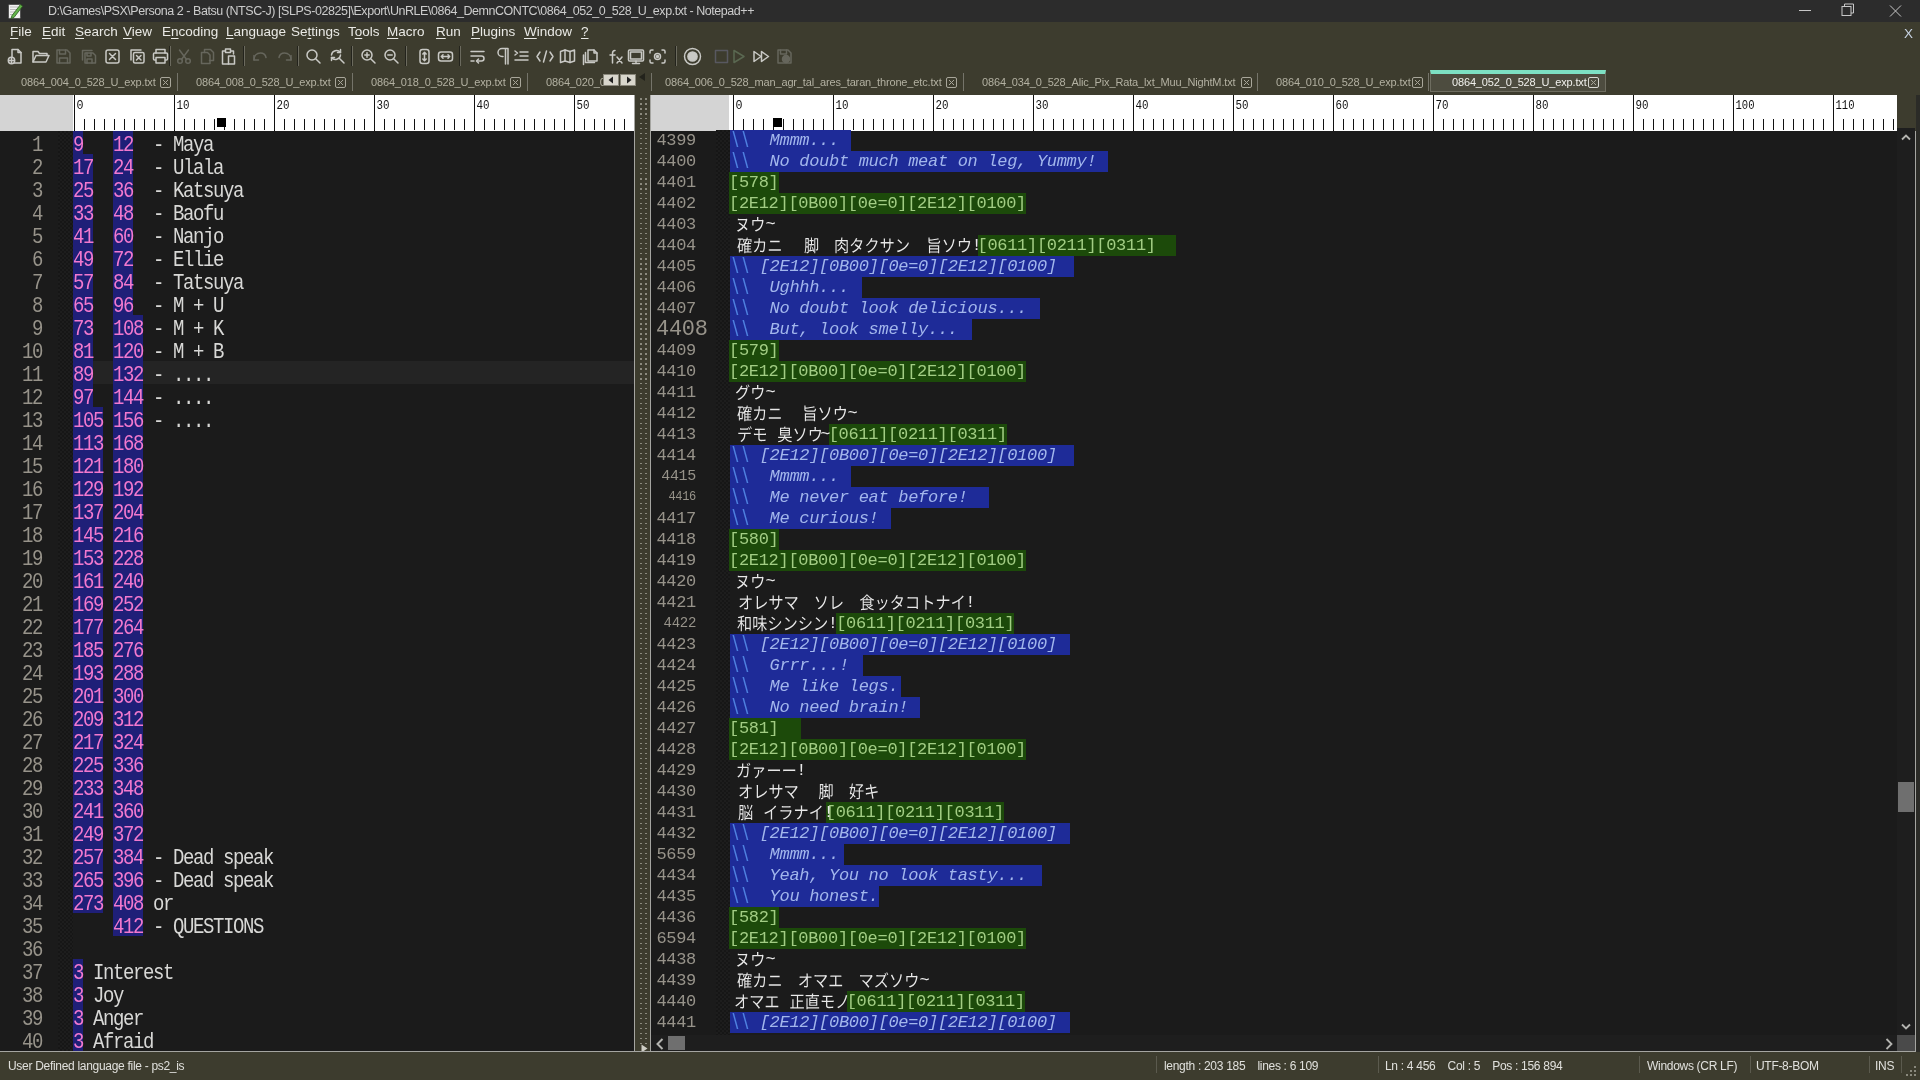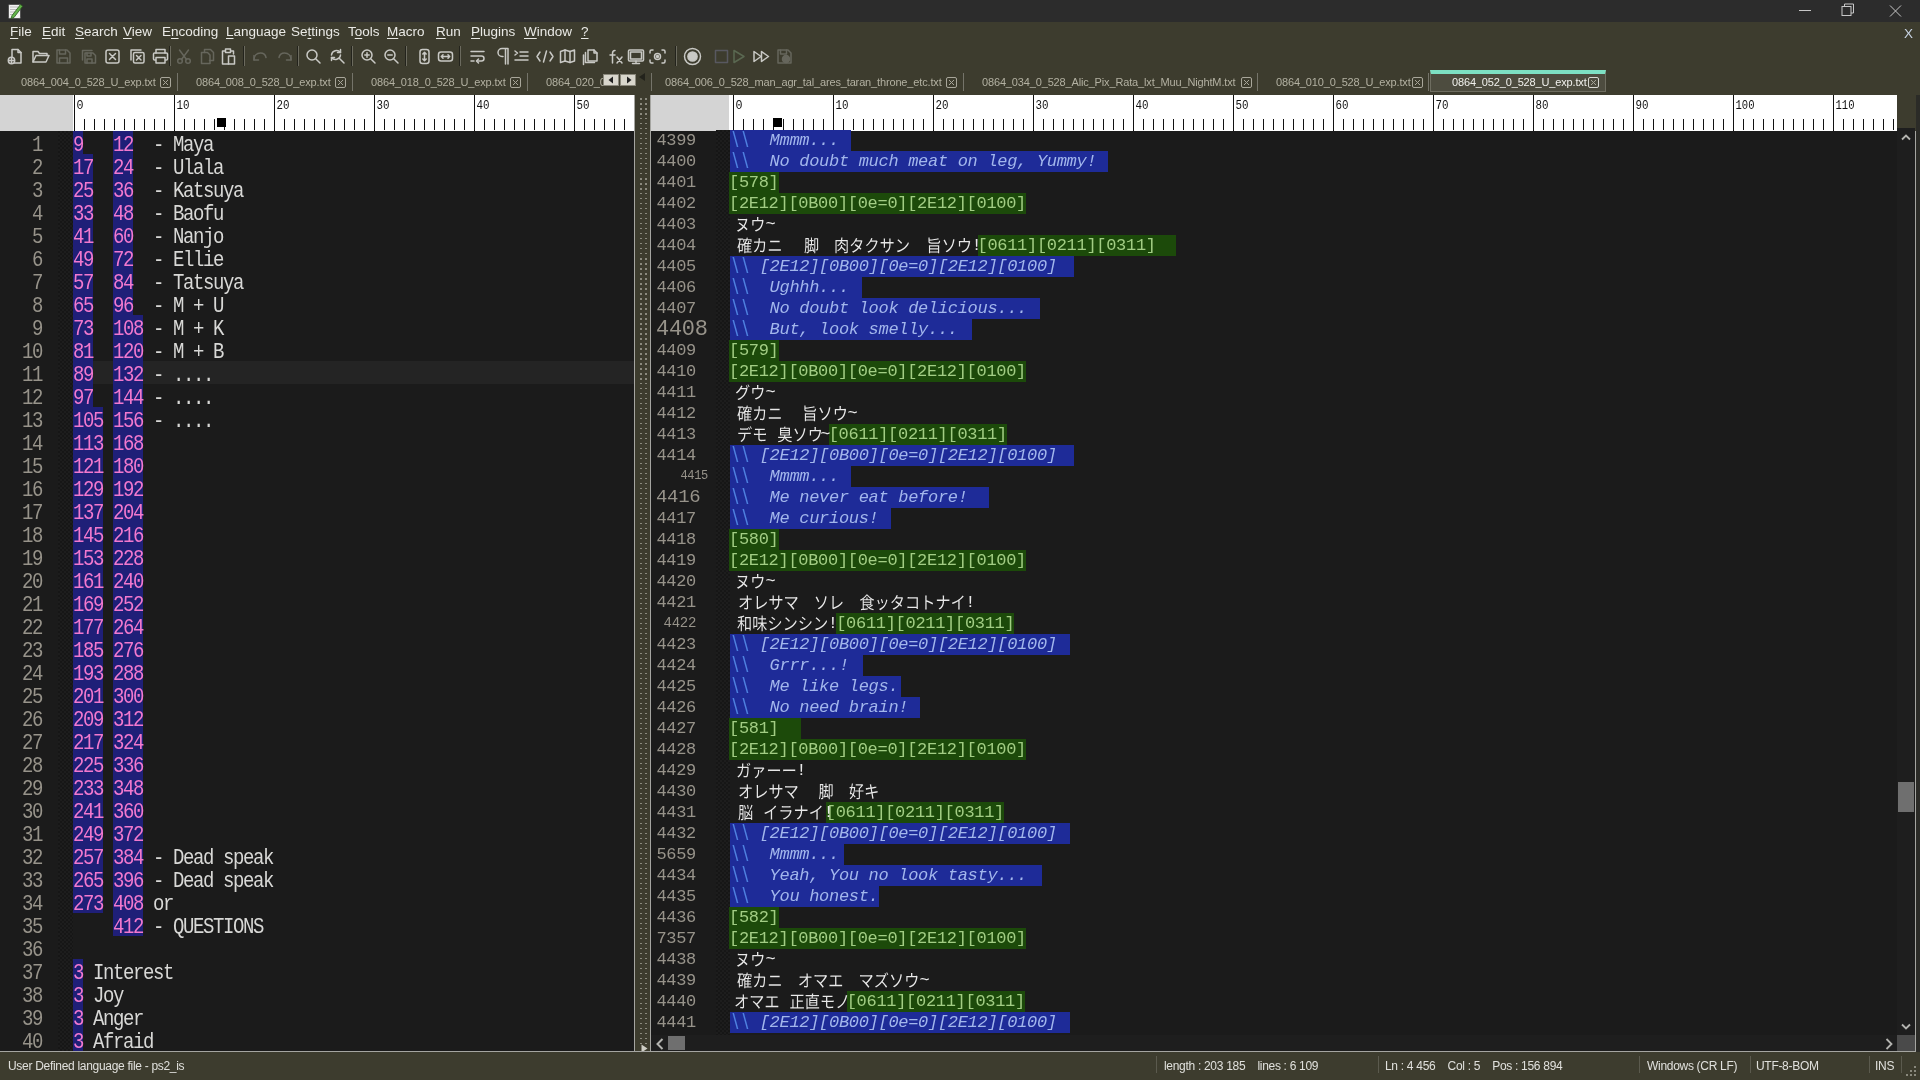--- a/index.html
+++ b/index.html
@@ -36,20 +36,21 @@
 #statusbar{left:0;top:1052px;width:1920px;height:28px;background:#3d3c2e;color:#e0e0dc;font-size:12px}
 .ssep{position:absolute;top:4px;width:1px;height:17px;background:#5b5a4e}
 .stext{position:absolute;top:7px;white-space:pre;letter-spacing:-0.3px}
 </style></head><body>
 <div id="titlebar" class="abs">
 <svg class="abs" style="left:7px;top:3px" width="17" height="17" viewBox="0 0 17 17">
       <rect x="1.5" y="1.5" width="12" height="14" rx="1.2" fill="#f2f2f2" stroke="#555"></rect>
       <path d="M3 4h8M3 6.5h8M3 9h8M3 11.5h6" stroke="#bbb" stroke-width="1"></path>
       <path d="M13.5 1.5 5 12.5l-1 3 3-1L15.6 3.2z" fill="#62b44a" stroke="#2c5a1e" stroke-width="0.8"></path>
     </svg>
+<div class="abs" style="left:48px;top:3.5px;font-size:12.5px;letter-spacing:-0.45px;white-space:pre">D:\Games\PSX\Persona 2 - Batsu (NTSC-J) [SLPS-02825]\Export\UnRLE\0864_DemnCONTC\0864_052_0_528_U_exp.txt - Notepad++</div>
 <svg class="abs" style="left:1795px;top:0" width="125" height="22" viewBox="0 0 125 22" fill="none" stroke="#c8c8c8">
       <path d="M4 10.5h12"></path>
       <rect x="47" y="6.5" width="9" height="9"></rect>
       <path d="M49.5 6.5V4h9v9H56" stroke-width="1"></path>
       <path d="M95 5.5 106 16.5M106 5.5 95 16.5"></path>
     </svg>
 </div>
 <div id="menubar" class="abs">
 <span class="menuitem" style="left:10px"><u>F</u>ile</span>
 <span class="menuitem" style="left:42px"><u>E</u>dit</span>
@@ -642,23 +643,23 @@
           <path transform="translate(0.0,14.9) scale(0.01520,-0.01720)" d="M203 731V648C229 650 262 651 295 651C352 651 585 651 640 651C669 651 704 650 733 648V731C704 727 669 725 640 725C585 725 352 725 294 725C262 725 232 728 203 731ZM785 812 732 790C759 752 793 692 813 651L867 675C847 716 810 777 785 812ZM895 852 842 830C871 792 903 736 925 692L979 716C960 753 921 816 895 852ZM85 480V397C112 399 141 399 171 399H471C468 304 457 220 413 151C374 88 302 30 224 -2L298 -57C383 -13 459 59 495 125C535 200 551 291 554 399H826C850 399 882 398 904 397V480C880 476 847 475 826 475C773 475 229 475 171 475C140 475 112 477 85 480Z" fill="#e8e8e8"></path>
           <path transform="translate(15.2,14.9) scale(0.01520,-0.01720)" d="M115 426V342C143 344 184 346 209 346H404V120C404 38 452 -15 603 -15C698 -15 794 -11 872 -5L877 79C791 69 709 65 614 65C522 65 487 95 487 145V346H826C848 346 884 346 907 343V425C885 423 845 421 824 421H487V632H747C782 632 805 631 829 630V710C807 708 779 706 747 706C673 706 342 706 271 706C237 706 208 708 181 710V630C208 632 237 632 271 632H404V421H209C183 421 142 424 115 426Z" fill="#e8e8e8"></path>
           <path transform="translate(40.3,14.9) scale(0.01520,-0.01720)" d="M251 575H756V499H251ZM251 445H756V368H251ZM251 705H756V630H251ZM468 840C462 819 452 789 440 762H177V312H456C452 286 447 261 440 238H55V173H414C364 79 263 16 38 -16C52 -32 69 -62 74 -80C332 -39 444 45 498 172C571 21 707 -53 917 -82C927 -61 947 -30 964 -13C774 7 644 62 575 173H945V238H520C526 261 531 286 535 312H832V762H518L547 829Z" fill="#e8e8e8"></path>
           <path transform="translate(55.5,14.9) scale(0.01520,-0.01720)" d="M264 36 339 -27C502 48 615 161 693 281C766 394 806 519 830 638C834 656 842 691 850 717L750 731C751 713 747 675 742 649C726 556 694 437 617 323C543 212 430 104 264 36ZM203 719 124 679C165 621 248 479 291 390L371 435C335 500 247 654 203 719Z" fill="#e8e8e8"></path>
           <path transform="translate(70.7,14.9) scale(0.01520,-0.01720)" d="M882 607 828 641C815 636 796 633 759 633H535V726C535 747 536 770 541 801H445C449 770 450 747 450 726V633H229C194 633 165 634 136 637C139 615 139 581 139 560C139 525 139 416 139 384C139 365 138 338 136 320H223C220 336 219 362 219 380C219 410 219 517 219 559H778C769 473 737 352 683 267C622 172 512 98 412 66C380 54 342 43 308 38L373 -37C556 13 694 115 769 246C825 342 854 467 867 547C871 566 877 592 882 607Z" fill="#e8e8e8"></path>
         </svg>
       </div>
 <span class="row" style="left:169.29999999999995px;top:294px;color:#e8e8e8">~</span>
 <div class="lnum" style="left:5px;top:315px;width:40px;font-size:17px;letter-spacing:-0.302px">4414</div>
 <div class="bl" style="left:79px;top:315px;width:344px;height:21px;white-space:pre"><b>\\</b> [2E12][0B00][0e=0][2E12][0100]</div>
-<div class="lnum" style="left:17px;top:336px;width:40px;font-size:12px;letter-spacing:-0.302px">4415</div>
+<div class="lnum" style="left:5px;top:336px;width:40px;font-size:15px;letter-spacing:-0.302px">4415</div>
 <div class="bl" style="left:79px;top:336px;width:121px;height:21px;white-space:pre"><b>\\</b>  Mmmm...</div>
-<div class="lnum" style="left:5px;top:357px;width:40px;font-size:19px;letter-spacing:-0.302px">4416</div>
+<div class="lnum" style="left:5px;top:357px;width:40px;font-size:12px;letter-spacing:-0.302px">4416</div>
 <div class="bl" style="left:79px;top:357px;width:259px;height:21px;white-space:pre"><b>\\</b>  Me never eat before!</div>
 <div class="lnum" style="left:5px;top:378px;width:40px;font-size:17px;letter-spacing:-0.302px">4417</div>
 <div class="bl" style="left:79px;top:378px;width:161px;height:21px;white-space:pre"><b>\\</b>  Me curious!</div>
 <div class="lnum" style="left:5px;top:399px;width:40px;font-size:17px;letter-spacing:-0.302px">4418</div>
 <div class="gb" style="left:78px;top:399px;width:50px;height:21px;white-space:pre">[580]</div>
 <div class="lnum" style="left:5px;top:420px;width:40px;font-size:17px;letter-spacing:-0.302px">4419</div>
 <div class="gb" style="left:78px;top:420px;width:297px;height:21px;white-space:pre">[2E12][0B00][0e=0][2E12][0100]</div>
 <div class="lnum" style="left:5px;top:441px;width:40px;font-size:17px;letter-spacing:-0.302px">4420</div>
 <div class="jp" style="left:84px;top:441px;width:300px;height:21px">
         <svg width="31" height="20" viewBox="0 0 31 20" style="position:absolute;top:2px;left:0">
@@ -748,21 +749,21 @@
 <div class="lnum" style="left:5px;top:693px;width:40px;font-size:17px;letter-spacing:-0.302px">4432</div>
 <div class="bl" style="left:79px;top:693px;width:340px;height:21px;white-space:pre"><b>\\</b> [2E12][0B00][0e=0][2E12][0100]</div>
 <div class="lnum" style="left:5px;top:714px;width:40px;font-size:17px;letter-spacing:-0.302px">5659</div>
 <div class="bl" style="left:79px;top:714px;width:114px;height:21px;white-space:pre"><b>\\</b>  Mmmm...</div>
 <div class="lnum" style="left:5px;top:735px;width:40px;font-size:17px;letter-spacing:-0.302px">4434</div>
 <div class="bl" style="left:79px;top:735px;width:312px;height:21px;white-space:pre"><b>\\</b>  Yeah, You no look tasty...</div>
 <div class="lnum" style="left:5px;top:756px;width:40px;font-size:17px;letter-spacing:-0.302px">4435</div>
 <div class="bl" style="left:79px;top:756px;width:149px;height:21px;white-space:pre"><b>\\</b>  You honest.</div>
 <div class="lnum" style="left:5px;top:777px;width:40px;font-size:17px;letter-spacing:-0.302px">4436</div>
 <div class="gb" style="left:78px;top:777px;width:50px;height:21px;white-space:pre">[582]</div>
-<div class="lnum" style="left:5px;top:798px;width:40px;font-size:17px;letter-spacing:-0.302px">7357</div>
+<div class="lnum" style="left:5px;top:798px;width:40px;font-size:17px;letter-spacing:-0.302px">6594</div>
 <div class="gb" style="left:78px;top:798px;width:297px;height:21px;white-space:pre">[2E12][0B00][0e=0][2E12][0100]</div>
 <div class="lnum" style="left:5px;top:819px;width:40px;font-size:17px;letter-spacing:-0.302px">4438</div>
 <div class="jp" style="left:84px;top:819px;width:300px;height:21px">
         <svg width="31" height="20" viewBox="0 0 31 20" style="position:absolute;top:2px;left:0">
           <path transform="translate(0.0,14.9) scale(0.01520,-0.01720)" d="M287 487 236 426C321 381 416 320 506 255C411 155 278 67 131 24L201 -46C332 3 470 89 574 204C648 148 715 91 766 43L825 111C773 158 703 213 627 269C693 358 754 479 793 608C800 629 809 649 818 662L760 707C745 701 725 697 704 697C660 697 359 697 292 697C254 697 213 700 185 702V617C213 618 256 620 292 620C359 620 649 620 704 620C681 523 629 409 560 317C469 381 373 441 287 487Z" fill="#e8e8e8"></path>
           <path transform="translate(15.2,14.9) scale(0.01520,-0.01720)" d="M882 607 828 641C815 636 796 633 759 633H535V726C535 747 536 770 541 801H445C449 770 450 747 450 726V633H229C194 633 165 634 136 637C139 615 139 581 139 560C139 525 139 416 139 384C139 365 138 338 136 320H223C220 336 219 362 219 380C219 410 219 517 219 559H778C769 473 737 352 683 267C622 172 512 98 412 66C380 54 342 43 308 38L373 -37C556 13 694 115 769 246C825 342 854 467 867 547C871 566 877 592 882 607Z" fill="#e8e8e8"></path>
         </svg>
       </div>
 <span class="row" style="left:114.39999999999998px;top:819px;color:#e8e8e8">~</span>
 <div class="lnum" style="left:5px;top:840px;width:40px;font-size:17px;letter-spacing:-0.302px">4439</div>

